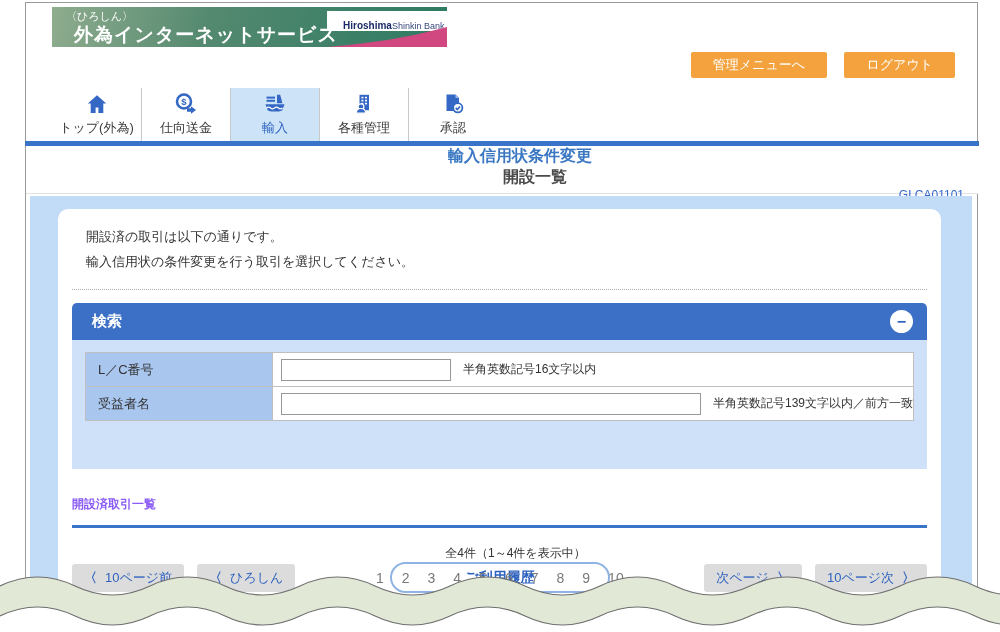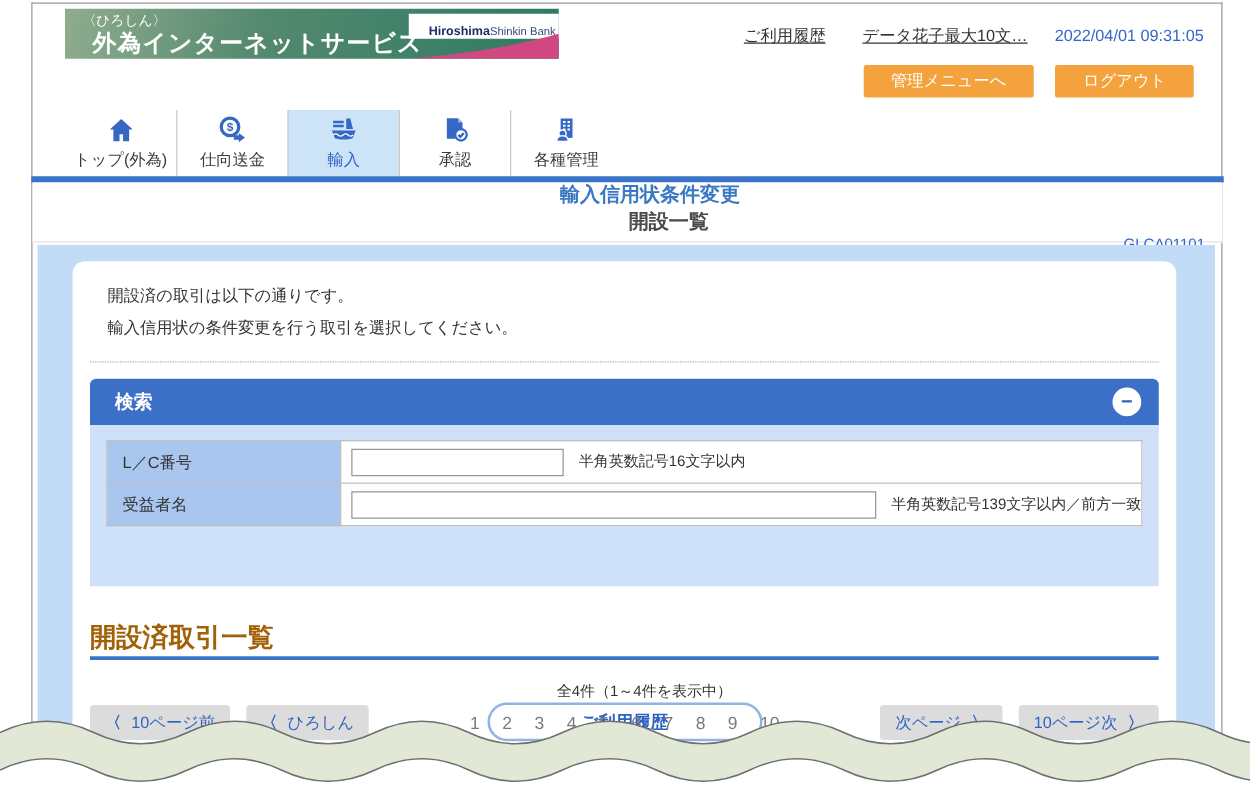--- a/index.html
+++ b/index.html
@@ -70,21 +70,21 @@
   .search-table td.val { background:#fff; padding-left:8px; white-space:nowrap; }
   .inp { height:22px; border:1px solid #979797; background:#fff; vertical-align:middle; font-size:13px; padding:0 4px; }
   .inp.small { width:170px; }
   .inp.large { width:420px; }
   .hint { font-size:12px; color:#333; margin-left:12px; }
 
   .filter-btn { position:absolute; left:50%; transform:translateX(-50%); top:222px; width:220px; height:31px;
     background:#fff; border:2px solid #8fb4e3; border-radius:17px; color:#2f63c0; font-size:14px; font-weight:bold;
     cursor:pointer; }
 
-  .list-title { position:absolute; left:14px; top:287px; font-size:21px; font-weight:bold; color:#a16207; }
+  .list-title { position:absolute; left:14px; top:287px; font-size:12px; font-weight:bold; color:#8b5cf6; }
   .list-underline { position:absolute; left:14px; top:316px; width:855px; height:3px; background:#3a74c9; }
   .count-text { position:absolute; left:0; top:336px; width:100%; text-align:center; font-size:12px; color:#333;padding-left:32px; }
 
   .pagination { position:absolute; left:14px; top:355px; width:855px; display:flex; align-items:center; }
   .pg-btn { background:#dcdcdc; border:none; border-radius:3px; padding:5px 12px; font-size:13px;
     color:#2f63c0; cursor:pointer; white-space:nowrap; }
   .pg-btn .chev { font-weight:bold; color:#2f63c0; }
   .pg-btn .chev.l { margin-right:8px; }
   .pg-btn .chev.r { margin-left:8px; }
   .pg-btn + .pg-btn { margin-left:13px; }
@@ -102,25 +102,20 @@
 
   <div class="banner">
     <span class="brand-prefix">〈ひろしん〉</span>
     <span class="brand-title">外為インターネットサービス</span>
     <div class="logo-box"><span class="logo-bold">Hiroshima</span><span class="logo-rest">Shinkin Bank</span></div>
     <svg class="pink-swoosh" width="120" height="20" viewBox="0 0 120 20">
       <path d="M120,0 C80,11 45,16 0,20 L120,20 Z" fill="#d0487f"></path>
     </svg>
   </div>
 
-  <div class="top-links">
-    <span class="lnk">ご利用履歴</span>
-    <span class="lnk user">データ花子最大10文…</span>
-    <span class="dt">2022/04/01 09:31:05</span>
-  </div>
   <div class="top-buttons">
     <button class="btn-orange">管理メニューへ</button>
     <button class="btn-orange">ログアウト</button>
   </div>
 
   <div class="nav">
     <div class="nav-item">
       <svg class="nav-icon" viewBox="0 0 24 24">
         <path d="M12 3.2 L2.8 11.6 h2.9 V21 h4.9 v-5.6 h2.8 V21 h4.9 V11.6 h2.9 Z" fill="currentColor"></path>
       </svg>
@@ -138,45 +133,45 @@
       <svg class="nav-icon" viewBox="0 0 24 24">
         <g fill="currentColor">
           <rect x="3.5" y="4.6" width="8.5" height="2"></rect>
           <rect x="3.5" y="7.8" width="8.5" height="2"></rect>
           <path d="M14 2.8 h3.2 l2.2 8.4 h-5.4 Z"></path>
           <path d="M2.5 12.3 h19 l-2.1 5.6 c-1 2.2 -13.8 2.2 -14.8 0 Z"></path>
         </g>
         <path d="M3.5 16 q2 -1.8 4 0 q2 1.8 4 0 q2 -1.8 4 0 q2 1.8 4 0" stroke="#fff" stroke-width="1.1" fill="none"></path>
       </svg>
       <span class="nav-label">輸入</span>
-    </div>
-    <div class="nav-item">
-      <svg class="nav-icon" viewBox="0 0 24 24">
-        <path d="M5.5 2.5 h9 L18 6 v13 h-12.5 Z" fill="currentColor"></path>
-        <path d="M14.5 2.5 V6 H18 Z" fill="#9bb9e8"></path>
-        <circle cx="16.8" cy="15.8" r="4.6" fill="#fff" stroke="currentColor" stroke-width="1.8"></circle>
-        <path d="M14.7 15.9 l1.6 1.6 2.7 -3" stroke="currentColor" stroke-width="1.8" fill="none"></path>
-      </svg>
-      <span class="nav-label">承認</span>
     </div>
     <div class="nav-item">
       <svg class="nav-icon" viewBox="0 0 24 24">
         <rect x="7.5" y="2.8" width="9.5" height="15.5" fill="currentColor"></rect>
         <g fill="#fff">
           <rect x="9.4" y="4.8" width="2" height="1.6"></rect>
             <rect x="13" y="4.8" width="2" height="1.6"></rect>
           <rect x="9.4" y="7.8" width="2" height="1.6"></rect>
             <rect x="13" y="7.8" width="2" height="1.6"></rect>
           <rect x="9.4" y="10.8" width="2" height="1.6"></rect>
             <rect x="13" y="10.8" width="2" height="1.6"></rect>
         </g>
         <circle cx="9" cy="14.8" r="2.9" fill="currentColor" stroke="#fff" stroke-width="1.2"></circle>
         <path d="M4.3 21.2 c0 -3.2 2.1 -4.7 4.7 -4.7 s4.7 1.5 4.7 4.7 Z" fill="currentColor" stroke="#fff" stroke-width="1.2"></path>
       </svg>
       <span class="nav-label">各種管理</span>
+    </div>
+    <div class="nav-item">
+      <svg class="nav-icon" viewBox="0 0 24 24">
+        <path d="M5.5 2.5 h9 L18 6 v13 h-12.5 Z" fill="currentColor"></path>
+        <path d="M14.5 2.5 V6 H18 Z" fill="#9bb9e8"></path>
+        <circle cx="16.8" cy="15.8" r="4.6" fill="#fff" stroke="currentColor" stroke-width="1.8"></circle>
+        <path d="M14.7 15.9 l1.6 1.6 2.7 -3" stroke="currentColor" stroke-width="1.8" fill="none"></path>
+      </svg>
+      <span class="nav-label">承認</span>
     </div>
   </div>
   <div class="nav-bar"></div>
 
   <div class="title-row">
     <span class="title-main">輸入信用状条件変更</span>
     <span class="title-sub">開設一覧</span>
     <span class="screen-id">GLCA01101</span>
   </div>
 

